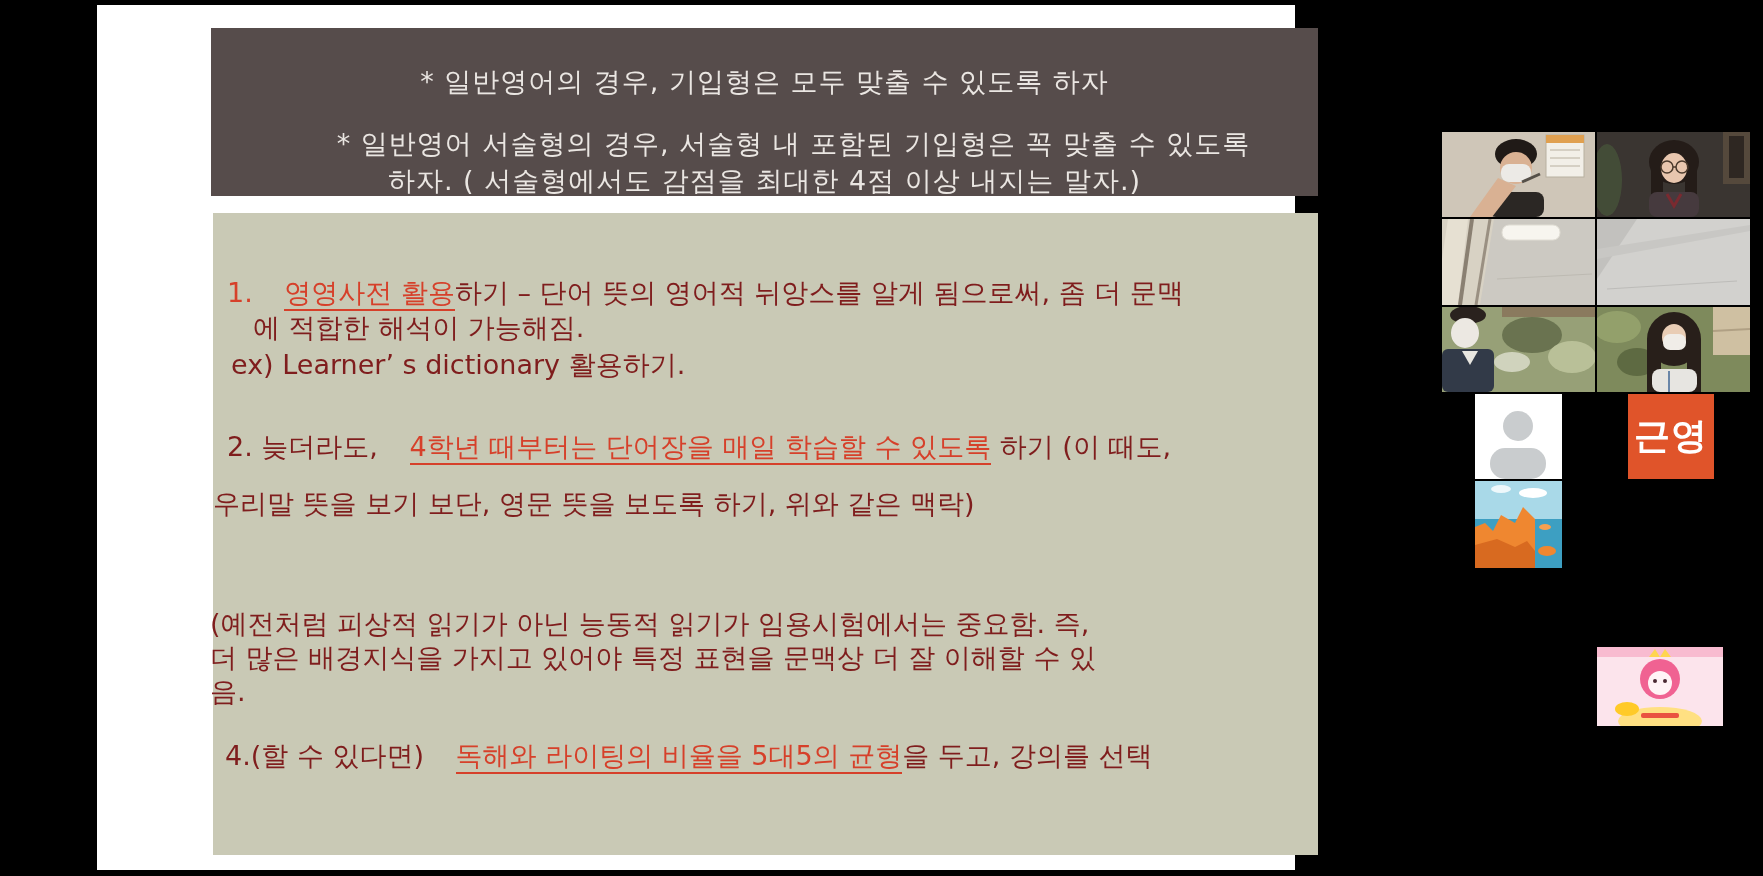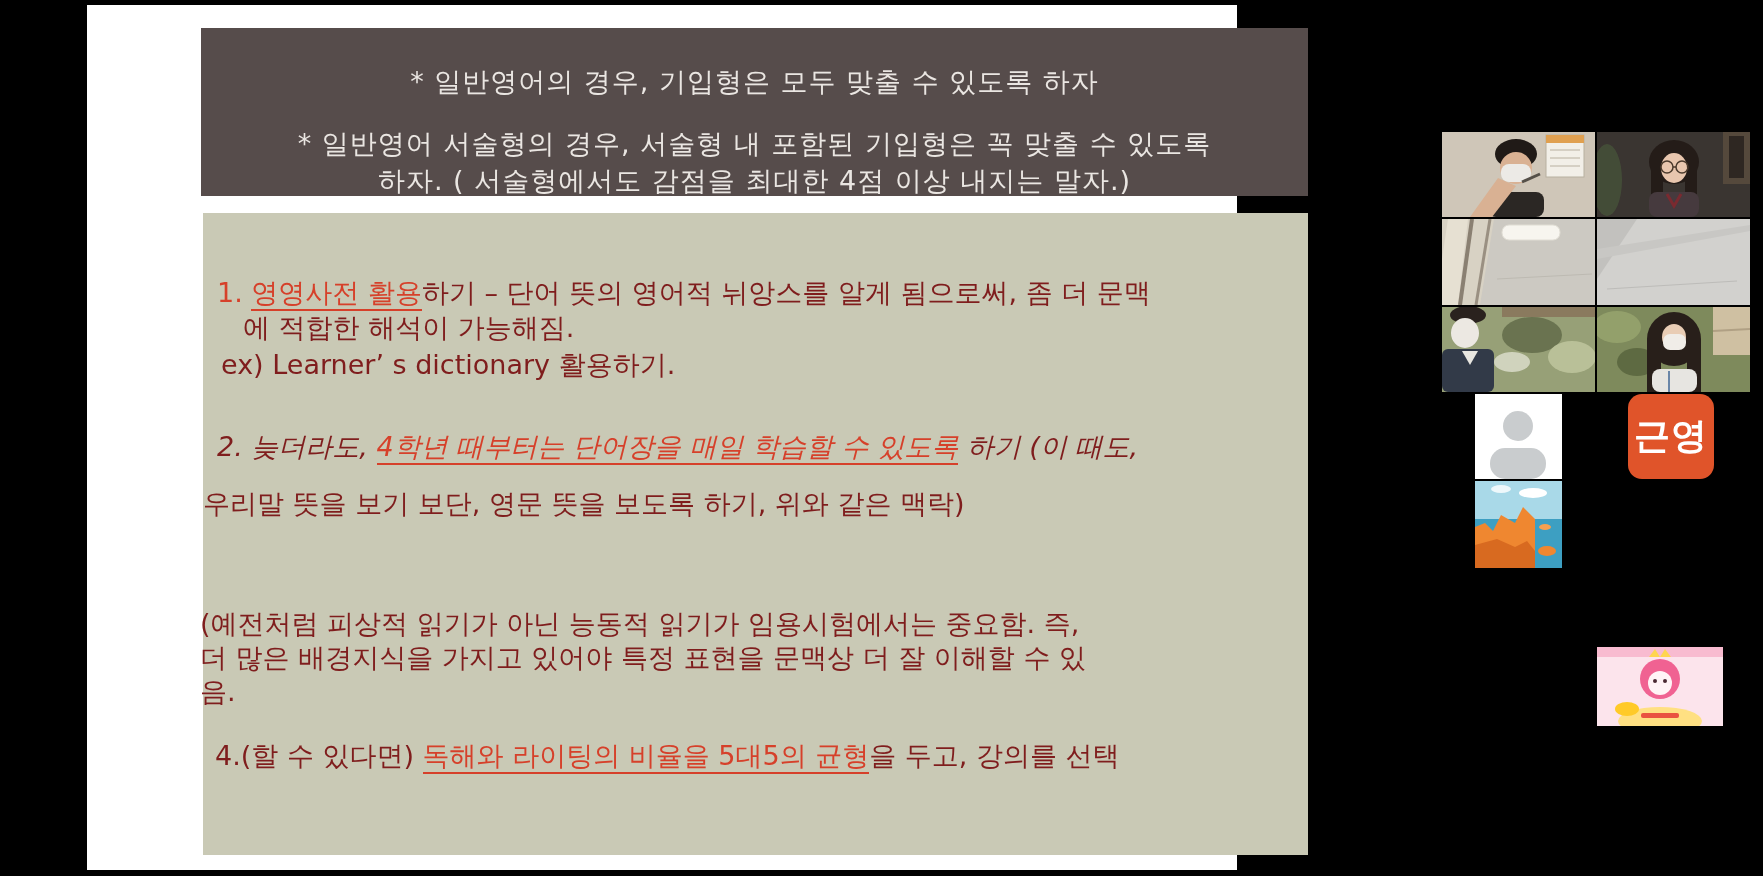--- a/index.html
+++ b/index.html
@@ -1,29 +1,29 @@
 <!DOCTYPE html>
 <html><head>
 <meta charset="utf-8">
 <style>
   html,body{margin:0;padding:0;background:#000;}
   #stage{position:relative;width:1763px;height:876px;background:#000;overflow:hidden;
          font-family:"DejaVu Sans","Liberation Sans",sans-serif;}
   
-  .slide-panel{position:absolute;left:87px;top:5px;width:1150px;height:865px;background:#ffffff;}
+  .slide-panel{position:absolute;left:97px;top:5px;width:1150px;height:865px;background:#ffffff;padding-left:48px;}
   .slide-header{position:absolute;left:114px;top:23px;width:1107px;height:168px;background:#564c4b;}
   .hdr-line{position:absolute;left:0;width:100%;text-align:center;color:#eae6e2;
             font-size:27px;letter-spacing:1px;white-space:nowrap;}
   .hdr-1{top:36px;}
-  .hdr-2{top:98px;}
+  .hdr-2{top:98px;margin-left:29px;}
   .hdr-3{top:135px;}
   .slide-content{position:absolute;left:116px;top:208px;width:1105px;height:642px;background:#c9c9b5;}
   .line{position:absolute;font-size:27px;white-space:nowrap;color:#1e1c1a;letter-spacing:0px;}
   .t-lead{color:#d6402a;}
-  .t-red{color:#d6402a;border-bottom:2.5px solid #d6402a;padding-bottom:1px;}
+  .t-red{color:#d6402a;border-bottom:2.5px solid #d6402a;padding-bottom:1px;margin-left:23px;}
   .t-pre,.t-post{color:#7f1d1d;}
   
   .tile{position:absolute;overflow:hidden;background:#151515;}
   .tile svg{display:block;width:100%;height:100%;}
   .name-tile{display:flex;align-items:center;justify-content:center;}
   .name-tile-label{color:#ffffff;font-size:36px;font-weight:bold;letter-spacing:1px;}
 </style>
 </head>
 <body>
 
@@ -40,21 +40,21 @@
       <div class="line" style="left:14px;top:62px;">
         <span class="t-lead">1. </span><span class="t-red">영영사전 활용</span><span class="t-post">하기 – 단어 뜻의 영어적 뉘앙스를 알게 됨으로써, 좀 더 문맥</span>
       </div>
       <div class="line" style="left:40px;top:97px;text-align:right;">
         <span class="t-pre">에 적합한 해석이 가능해짐.</span>
       </div>
       <div class="line" style="left:18px;top:134px;">
         <span class="t-pre">ex) Learner’ s dictionary 활용하기.</span>
       </div>
 
-      <div class="line" style="left:14px;top:216px;font-style:italic;">
+      <div class="line" style="left:14px;top:216px;">
         <span class="t-pre">2. 늦더라도, </span><span class="t-red">4학년 때부터는 단어장을 매일 학습할 수 있도록</span><span class="t-post"> 하기 (이 때도,</span>
       </div>
       <div class="line" style="left:0px;top:253px;margin-top:20px;">
         <span class="t-pre">우리말 뜻을 보기 보단, 영문 뜻을 보도록 하기, 위와 같은 맥락)</span>
       </div>
 
       <div class="line" style="left:-3px;top:427px;">
         <span class="t-pre">더 많은 배경지식을 가지고 있어야 특정 표현을 문맥상 더 잘 이해할 수 있</span>
       </div>
       <div class="line" style="left:-3px;top:393px;">
@@ -166,21 +166,21 @@
   </div>
 
   <div class="tile" style="left:1475px;top:394px;width:87px;height:85px;background:#ffffff;">
     <svg viewBox="0 0 87 85" preserveAspectRatio="none">
       <rect width="87" height="85" fill="#ffffff"></rect>
       <circle cx="43" cy="32" r="15" fill="#c9ccce"></circle>
       <rect x="15" y="54" width="56" height="31" rx="15" fill="#c9ccce"></rect>
     </svg>
   </div>
 
-  <div class="tile name-tile" style="left:1628px;top:394px;width:86px;height:85px;background:#e0542a;border-radius:14px;">
+  <div class="tile name-tile" style="left:1628px;top:394px;width:86px;height:85px;background:#e0542a;">
     <span class="name-tile-label">근영</span>
   </div>
 
   <div class="tile" style="left:1475px;top:481px;width:87px;height:87px;">
     <svg viewBox="0 0 87 87" preserveAspectRatio="none">
       <rect width="87" height="40" fill="#a9d9e8"></rect>
       <ellipse cx="58" cy="12" rx="14" ry="5" fill="#ffffff"></ellipse>
       <ellipse cx="26" cy="8" rx="10" ry="4" fill="#eef8fb"></ellipse>
       <rect y="38" width="87" height="49" fill="#3d9fc2"></rect>
       <polygon points="0,87 0,46 10,42 18,50 26,34 40,42 48,26 60,38 60,87" fill="#ef8730"></polygon>

